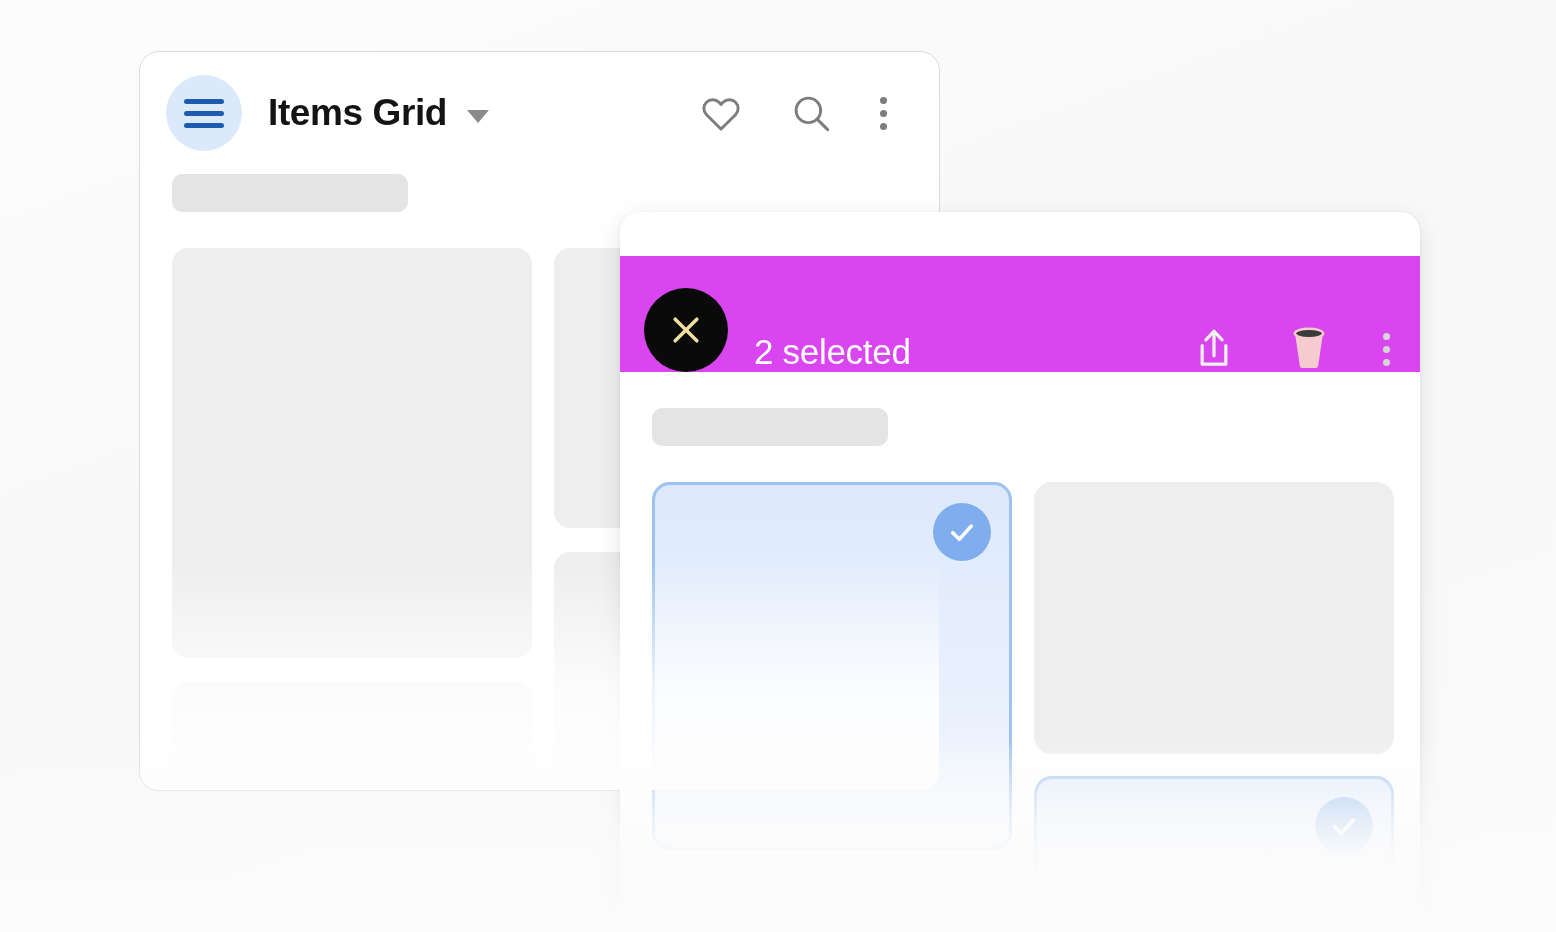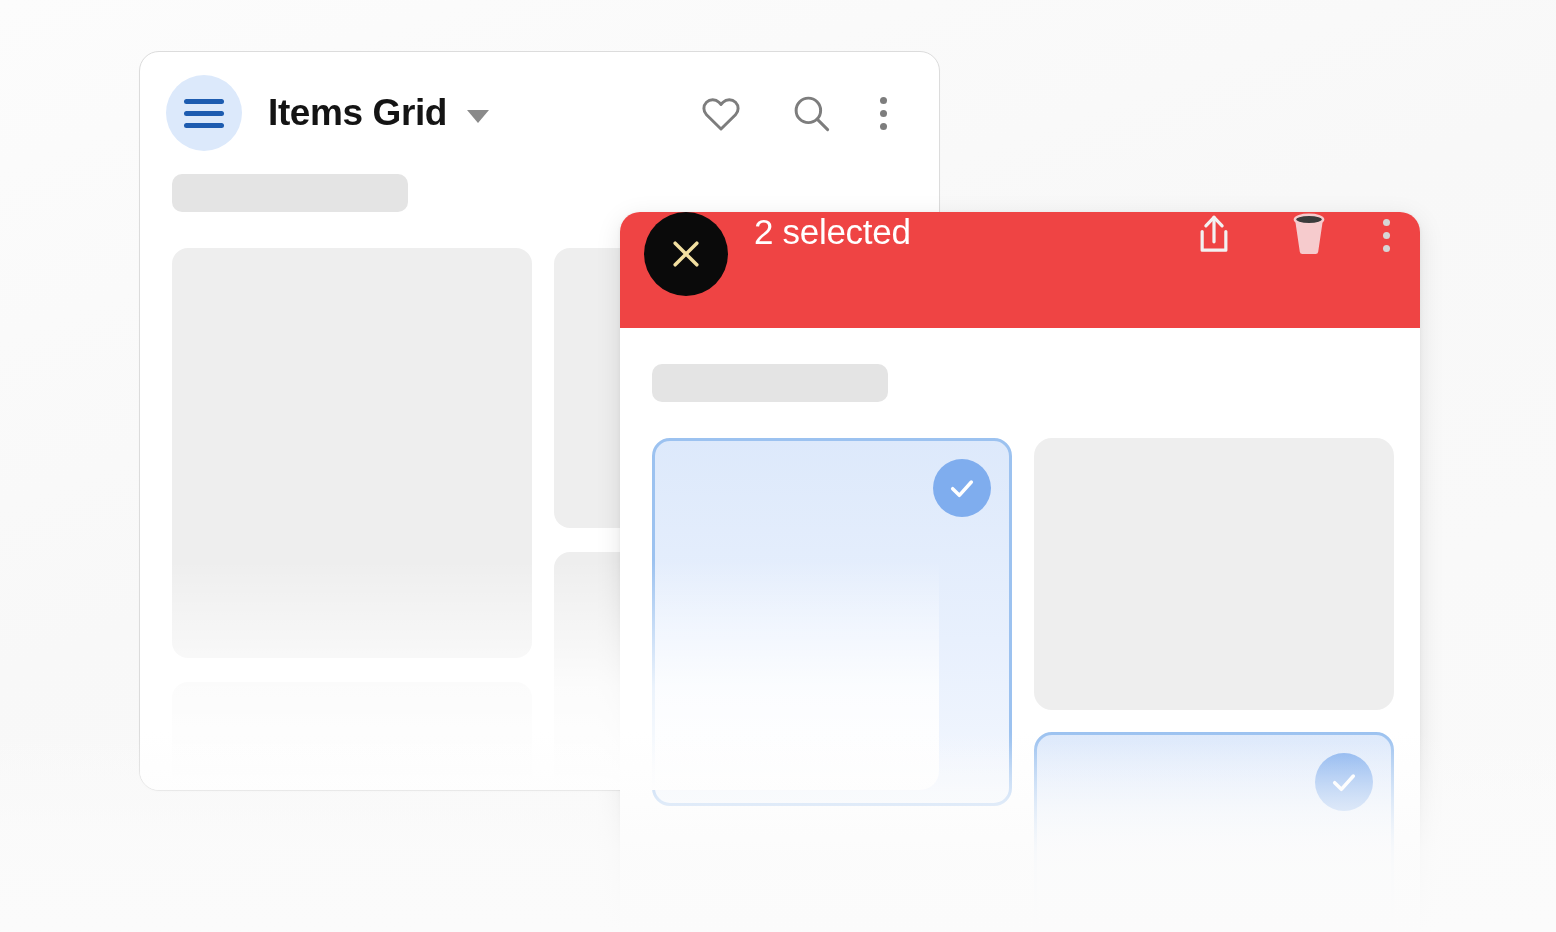--- a/index.html
+++ b/index.html
@@ -105,25 +105,26 @@
     position: absolute;
     left: 620px; top: 212px;
     width: 800px; height: 760px;
     background: #ffffff;
     border-radius: 20px;
     box-shadow: 0 6px 26px rgba(0,0,0,0.10), 0 1px 4px rgba(0,0,0,0.06);
     overflow: hidden;
   }
   .fg-toolbar {
     height: 116px;
-    background: #ef4444;
-    display: flex;
-    align-items: flex-start;
+    background: #d946ef;
+    display: flex;
+    align-items: flex-end;
     padding: 0 30px 0 24px;
     box-sizing: border-box;
+    margin-top: 44px;
   }
   .close-btn {
     width: 84px; height: 84px;
     border-radius: 42px;
     background: #0a0a0a;
     display: flex; align-items: center; justify-content: center;
     flex: 0 0 auto;
   }
   .selected-label {
     color: #ffffff;

